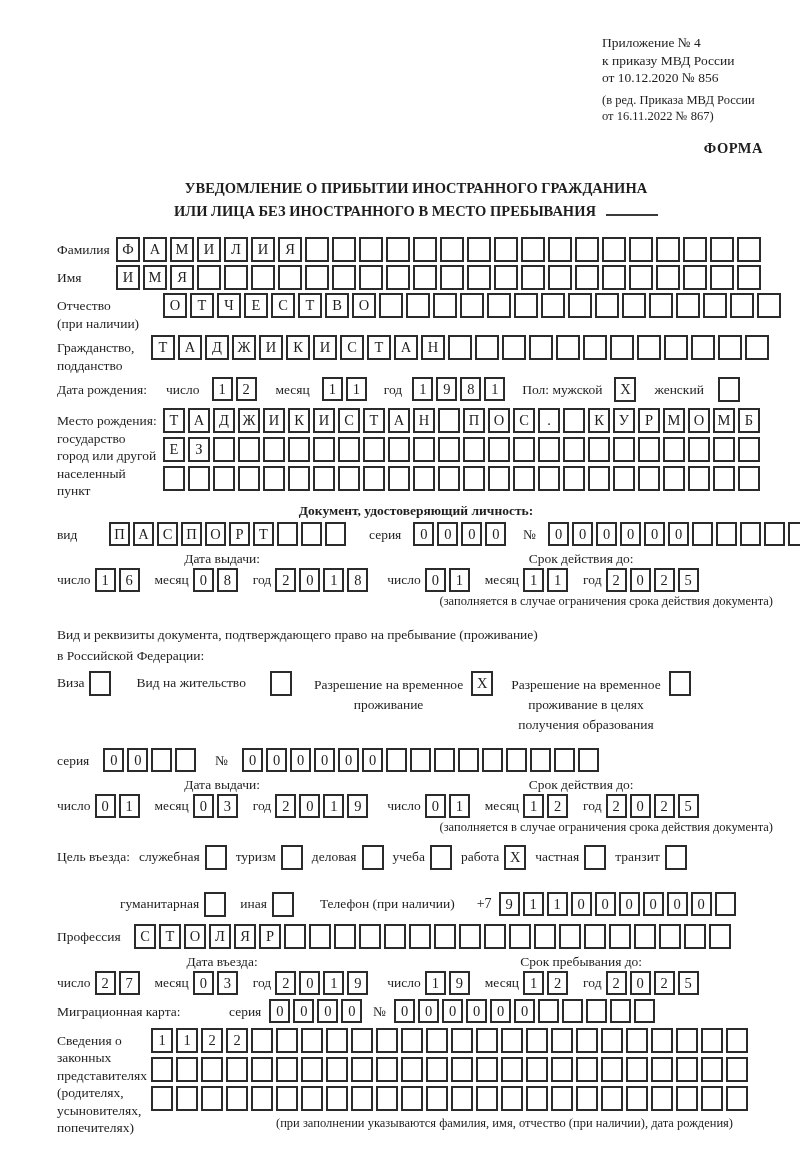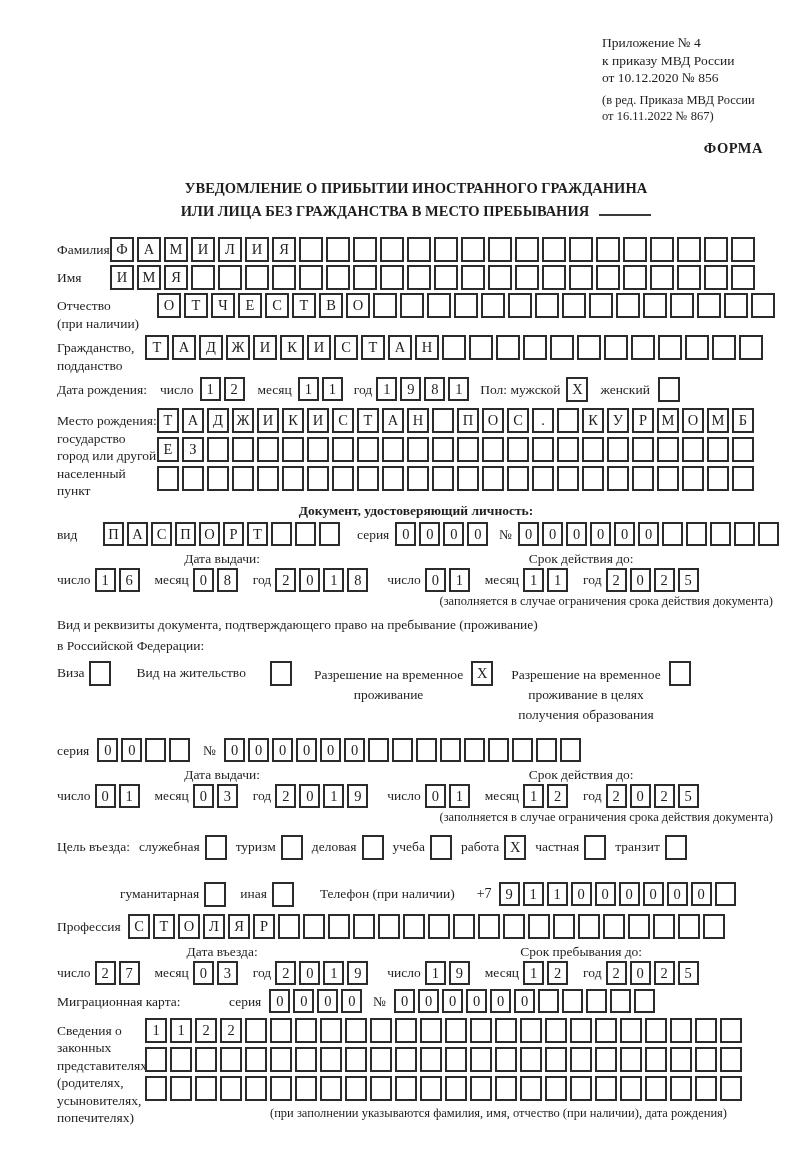--- a/index.html
+++ b/index.html
@@ -34,21 +34,21 @@
   
   .appendix { margin-left: 545px; width: 180px; line-height: 1.3; }
   .appendix .sub { margin-top: 5px; font-size: 12.5px; }
   .form-caption { text-align: right; padding-right: 12px; font-weight: bold; font-size: 14.5px; margin-top: 16px; letter-spacing: .5px; }
 
   .doc-title { text-align: center; font-weight: bold; font-size: 14.5px; margin-top: 20px; line-height: 1.55; }
   .blank-line { display: inline-block; width: 52px; height: 2px; background: #3a3a3a; margin-left: 10px; }
   .section-heading { font-weight: bold; font-size: 13.5px; margin-top: 24px; letter-spacing: .2px; }
 
   
-  .frow { display: flex; align-items: flex-start; margin-bottom: 3px; }
+  .frow { display: flex; align-items: flex-start; margin-bottom: 3px; gap: 6px; }
   .flabel { line-height: 1.3; padding-top: 4px; flex: none; }
   .lbl-inline { padding-top: 4px; flex: none; }
   .rows-stack > .cells { margin-bottom: 4px; }
 
   .w53 { width: 53px; } .w71 { width: 71px; } .w88 { width: 88px; } .w100 { width: 100px; }
 
   .center-bold { text-align: center; font-weight: bold; margin: 3px 0 3px; }
 
   
   .dates-block { margin-top: 5px; margin-bottom: 2px; }
@@ -56,21 +56,21 @@
   .dates-head .dh-l { width: 46%; text-align: center; }
   .dates-head .dh-r { width: 54%; text-align: center; }
   .dates-fields { display: flex; margin-top: 1px; }
   .dgroup { display: flex; align-items: flex-start; }
   .dgroup.dg-l { width: 46%; }
   .dgroup .dlab { padding-top: 4px; margin-right: 4px; flex: none; }
   .dgroup .dlab.gap { margin-left: 12px; }
   .dates-foot { text-align: right; font-size: 12.5px; margin-top: 2px; padding-right: 2px; }
 
   
-  .permit-intro { margin-top: 6px; line-height: 1.55; }
+  .permit-intro { margin-top: 16px; line-height: 1.55; }
   .permit-row { display: flex; align-items: flex-start; margin-top: 4px; }
   .popt { display: flex; align-items: flex-start; }
   .popt .ptext { padding-top: 4px; }
   .popt .ptext.center { text-align: center; line-height: 1.5; }
   .popt .box { margin-left: 8px; }
 
   
   .purpose-row { display: flex; align-items: flex-start; margin-top: 10px; }
   .opt { display: flex; align-items: flex-start; margin-left: 9px; }
   .opt .olab { padding-top: 4px; margin-right: 5px; }
@@ -94,21 +94,21 @@
     <div class="sub">
       <div>(в ред. Приказа МВД России</div>
       <div>от 16.11.2022 № 867)</div>
     </div>
   </div>
 
   <div class="form-caption">ФОРМА</div>
 
   <div class="doc-title">
     <div>УВЕДОМЛЕНИЕ О ПРИБЫТИИ ИНОСТРАННОГО ГРАЖДАНИНА</div>
-    <div><span>ИЛИ ЛИЦА БЕЗ ГРАЖДАНСТВА В МЕСТО ПРЕБЫВАНИЯ</span><span class="blank-line"></span></div>
+    <div><span>ИЛИ ЛИЦА БЕЗ ИНОСТРАННОГО В МЕСТО ПРЕБЫВАНИЯ</span><span class="blank-line"></span></div>
   </div>
 
 
   <div class="frow" style="margin-top:15px">
     <span class="flabel w53">Фамилия</span>
     <span class="cells">
         <span class="cell">Ф</span>
         <span class="cell">А</span>
         <span class="cell">М</span>
         <span class="cell">И</span>

